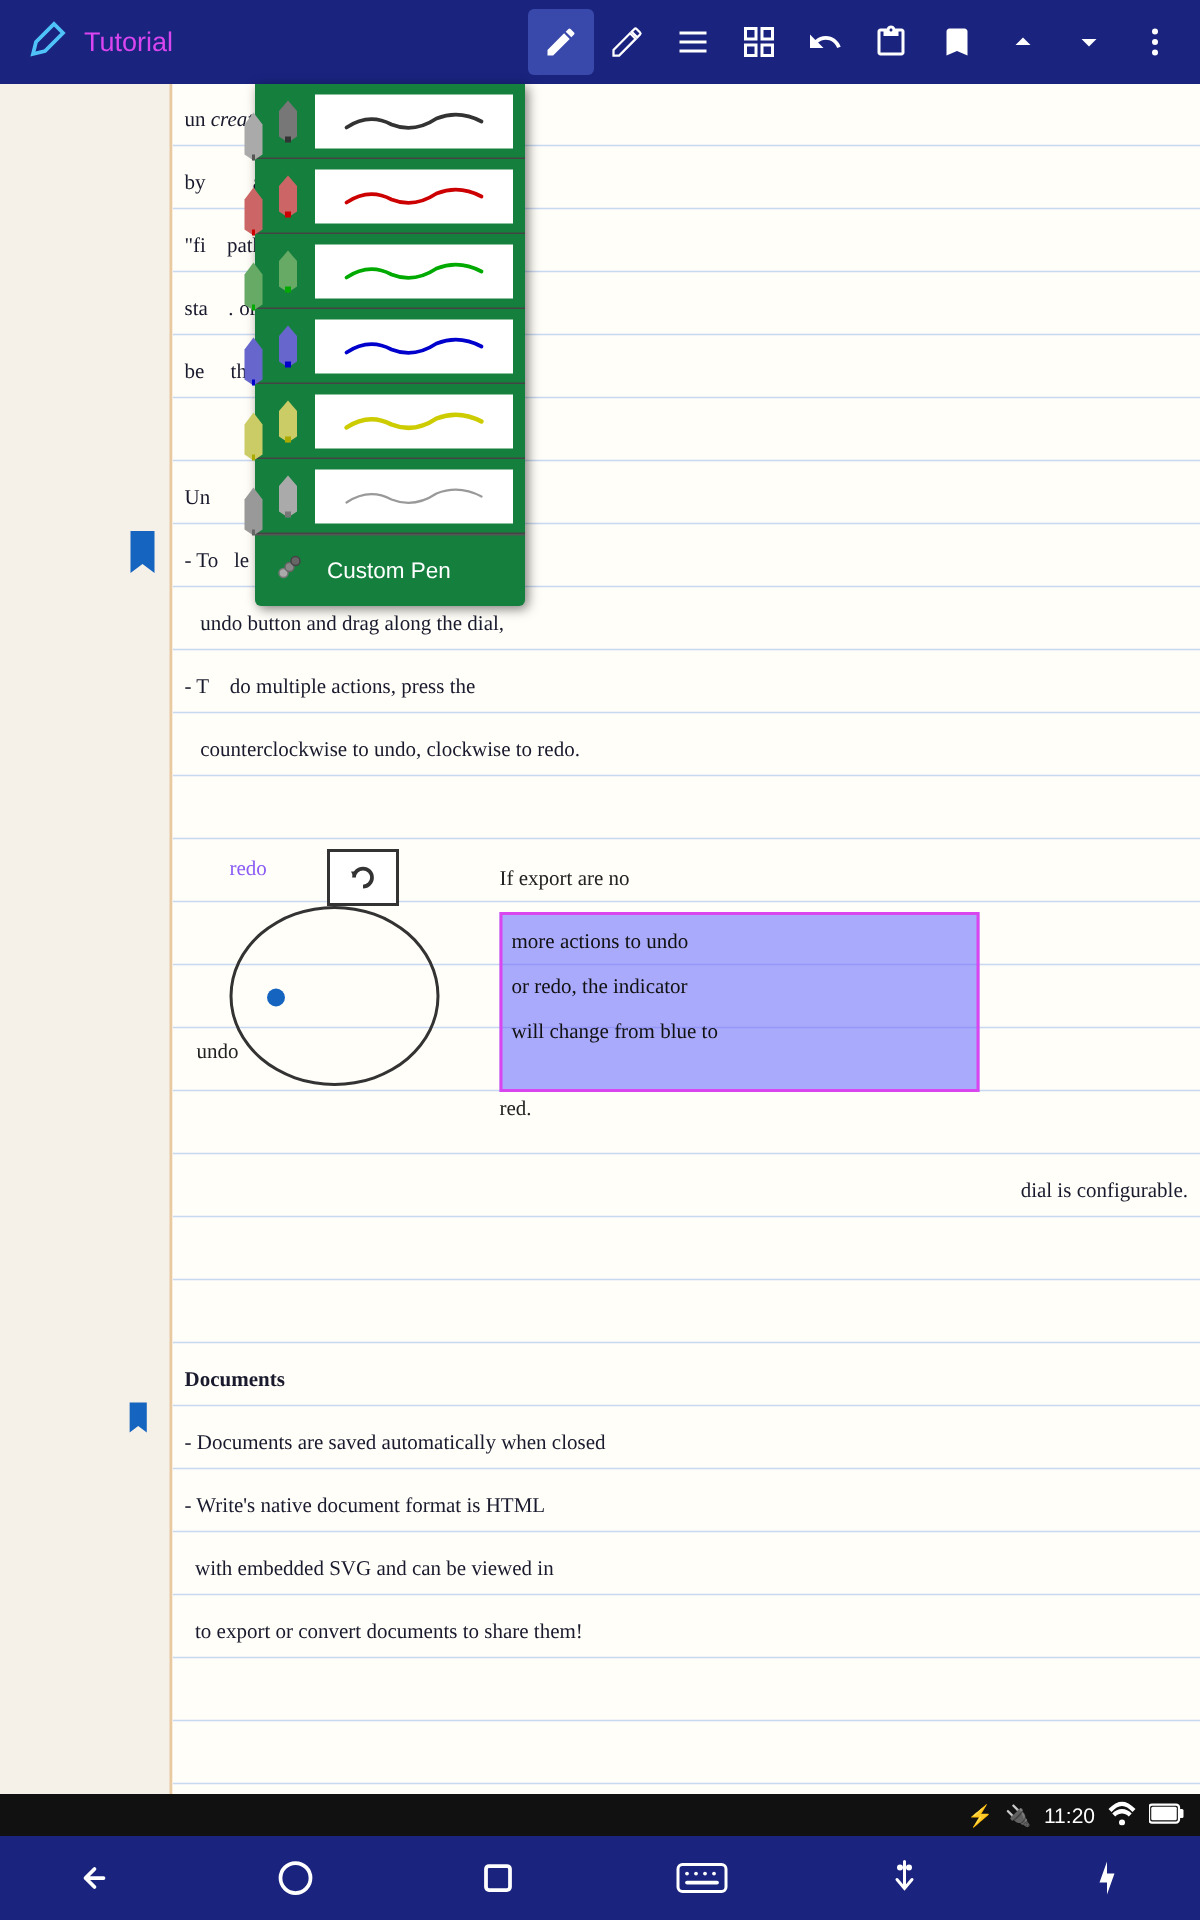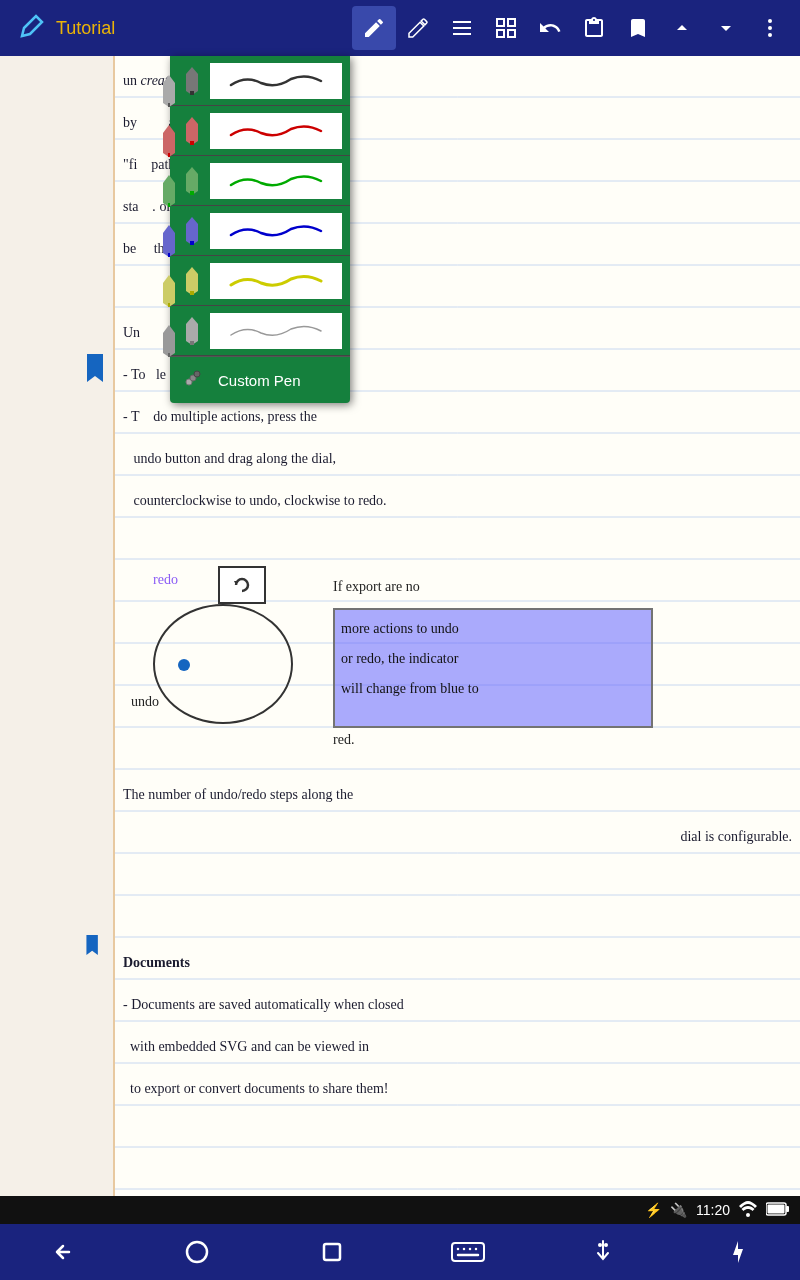--- a/index.html
+++ b/index.html
@@ -31,21 +31,21 @@
       justify-content: center;
       color: white;
       font-size: 20px;
       cursor: pointer;
       border-radius: 4px;
     }
     .toolbar-icon.active {
       background: #3949ab;
     }
     #toolbar-title {
-      color: #eab308;
+      color: #d946ef;
       font-size: 18px;
       margin-left: 4px;
       flex: 1;
     }
 
     
     #main {
       display: flex;
       width: 800px;
       height: calc(1280px - 56px - 56px);
@@ -77,21 +77,21 @@
       position: absolute;
       left: 85px;
       width: 20px;
       height: 28px;
     }
 
     
     .highlight-box {
       position: absolute;
       background: rgba(100, 100, 255, 0.55);
-      border: 2px solid #737373;
+      border: 2px solid #d946ef;
     }
 
     
     #pen-dropdown {
       position: absolute;
       top: 56px;
       left: 170px;
       width: 180px;
       background: #15803d;
       z-index: 200;
@@ -332,22 +332,22 @@
 
     <div style="position:absolute; top:4px; left:8px; right:8px; font-family:'Comic Sans MS',cursive; font-size:14px; line-height:42px; color:#1a1a2e;">
       <div style="line-height:42px; height:42px; overflow:hidden;">un <em>create a link to a local file</em></div>
       <div style="line-height:42px; height:42px; overflow:hidden;">by &nbsp;&nbsp;&nbsp;&nbsp;&nbsp;&nbsp;&nbsp; absolute path prefixed with</div>
       <div style="line-height:42px; height:42px; overflow:hidden;">"fi &nbsp;&nbsp; path relative to the document</div>
       <div style="line-height:42px; height:42px; overflow:hidden;">sta &nbsp;&nbsp; <em>.</em> or <em>..</em> &nbsp; The file will</div>
       <div style="line-height:42px; height:42px; overflow:hidden;">be &nbsp;&nbsp;&nbsp; the associated program on</div>
       <div style="line-height:42px; height:42px;">&nbsp;</div>
       <div style="line-height:42px; height:42px; overflow:hidden;">Un</div>
       <div style="line-height:42px; height:42px; overflow:hidden;">- To &nbsp; le action, tap the undo button</div>
+      <div style="line-height:42px; height:42px; overflow:hidden;">&nbsp;&nbsp; undo button and drag along the dial,</div>
       <div style="line-height:42px; height:42px; overflow:hidden;">- T &nbsp;&nbsp; do multiple actions, press the</div>
-      <div style="line-height:42px; height:42px; overflow:hidden;">&nbsp;&nbsp; undo button and drag along the dial,</div>
       <div style="line-height:42px; height:42px; overflow:hidden;">&nbsp;&nbsp; counterclockwise to undo, clockwise to redo.</div>
       <div style="line-height:42px; height:42px;">&nbsp;</div>
 
       <div style="position:relative; height:168px; line-height:normal;">
 
         <span style="position:absolute; left:30px; top:8px; font-family:'Comic Sans MS',cursive; font-size:14px; color:#8b5cf6;">redo</span>
 
         <div style="position:absolute; left:95px; top:2px; width:48px; height:38px; border: 2px solid #333; display:flex; align-items:center; justify-content:center; background:white;">
           <svg width="28" height="28" viewBox="0 0 28 28">
               <path d="M8 14c0-3.3 2.7-6 6-6s6 2.7 6 6-2.7 6-6 6" fill="none" stroke="#333" stroke-width="2.5"></path>
@@ -366,26 +366,26 @@
         </div>
 
         <div class="highlight-box" style="left:210px; top:44px; width:320px; height:120px;">
           <div style="font-family:'Comic Sans MS',cursive; font-size:14px; color:#111; padding:4px 6px; line-height:30px;">
             more actions to undo<br>or redo, the indicator<br>will change from blue to
           </div>
         </div>
         <div style="position:absolute; left:210px; top:168px; font-family:'Comic Sans MS',cursive; font-size:14px; color:#222;">red.</div>
       </div>
       <div style="line-height:42px; height:42px;">&nbsp;</div>
-      <div style="line-height:42px; height:42px; overflow:hidden;">The number of undo/redo steps along the</div>
       <div style="line-height:42px; height:42px; overflow:hidden;text-align:right;">dial is configurable.</div>
       <div style="line-height:42px; height:42px;">&nbsp;</div>
       <div style="line-height:42px; height:42px;">&nbsp;</div>
       <div style="line-height:42px; height:42px; overflow:hidden; font-weight:bold;">Documents</div>
       <div style="line-height:42px; height:42px; overflow:hidden;">- Documents are saved automatically when closed</div>
+      <div style="line-height:42px; height:42px; overflow:hidden;">- Write's native document format is HTML</div>
       <div style="line-height:42px; height:42px; overflow:hidden;">&nbsp; with embedded SVG and can be viewed in</div>
       <div style="line-height:42px; height:42px; overflow:hidden;">&nbsp; to export or convert documents to share them!</div>
 
     </div>
 
     <div class="page-num">6 / 6</div>
   </div>
 </div>
 
 <div id="pen-dropdown">

